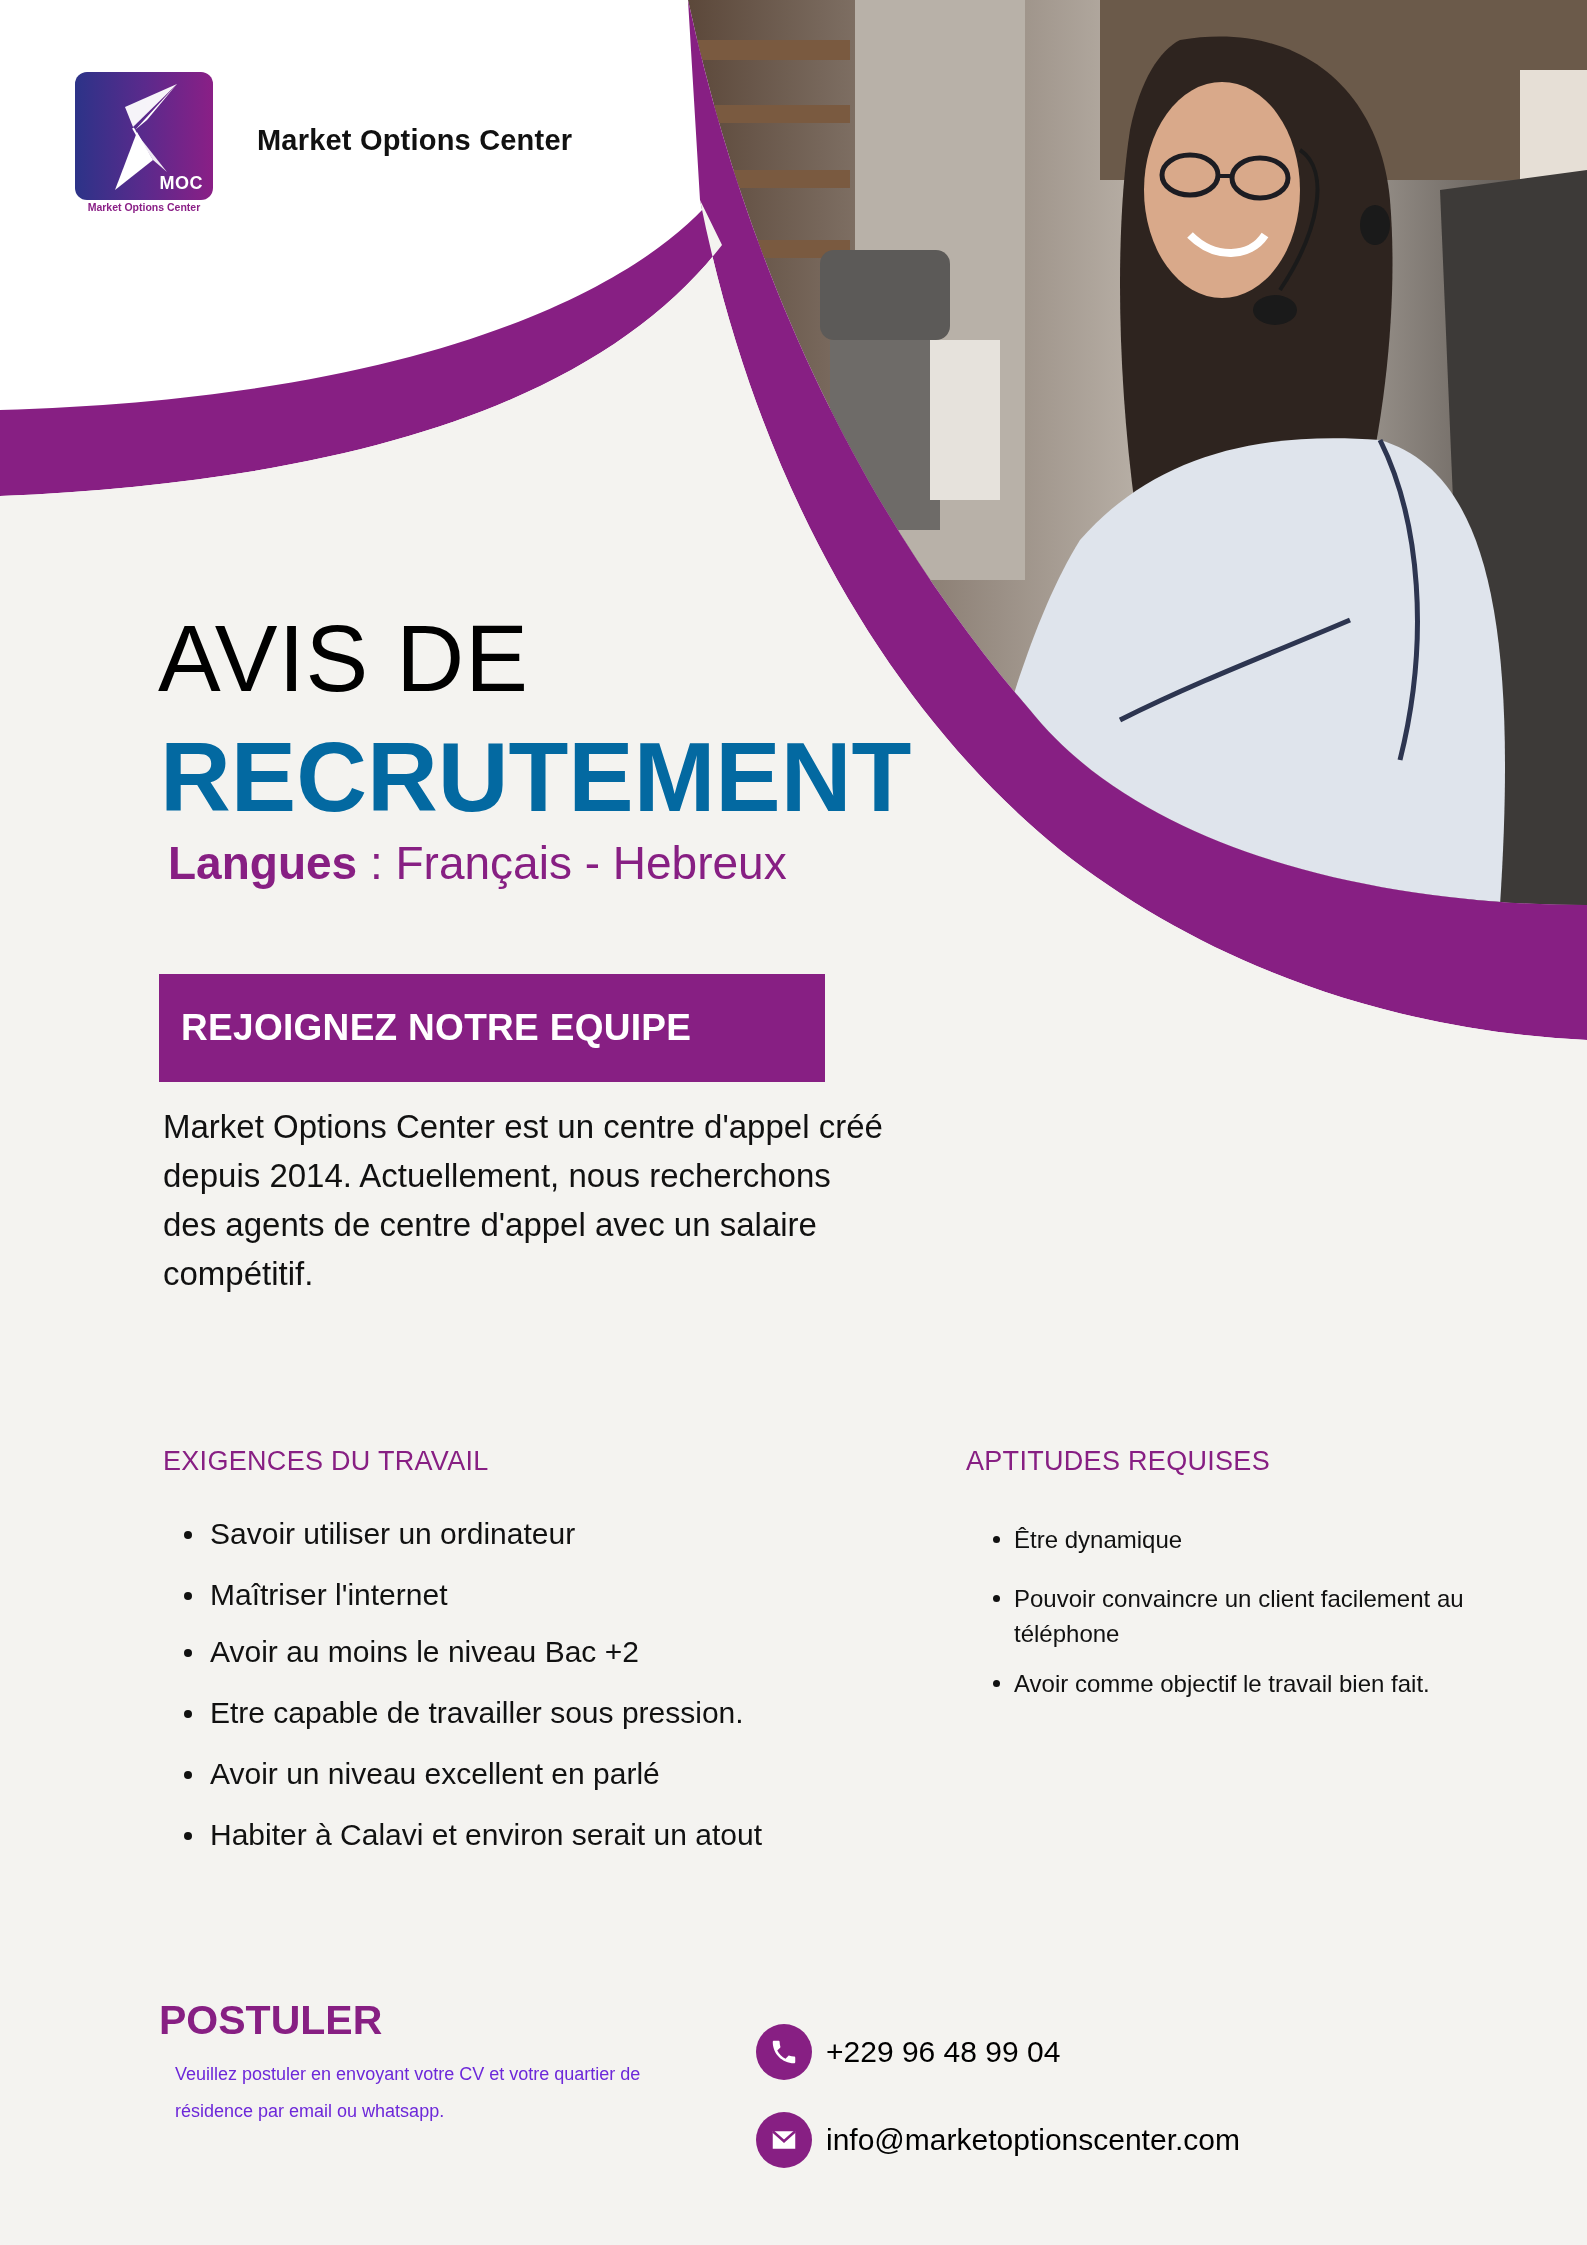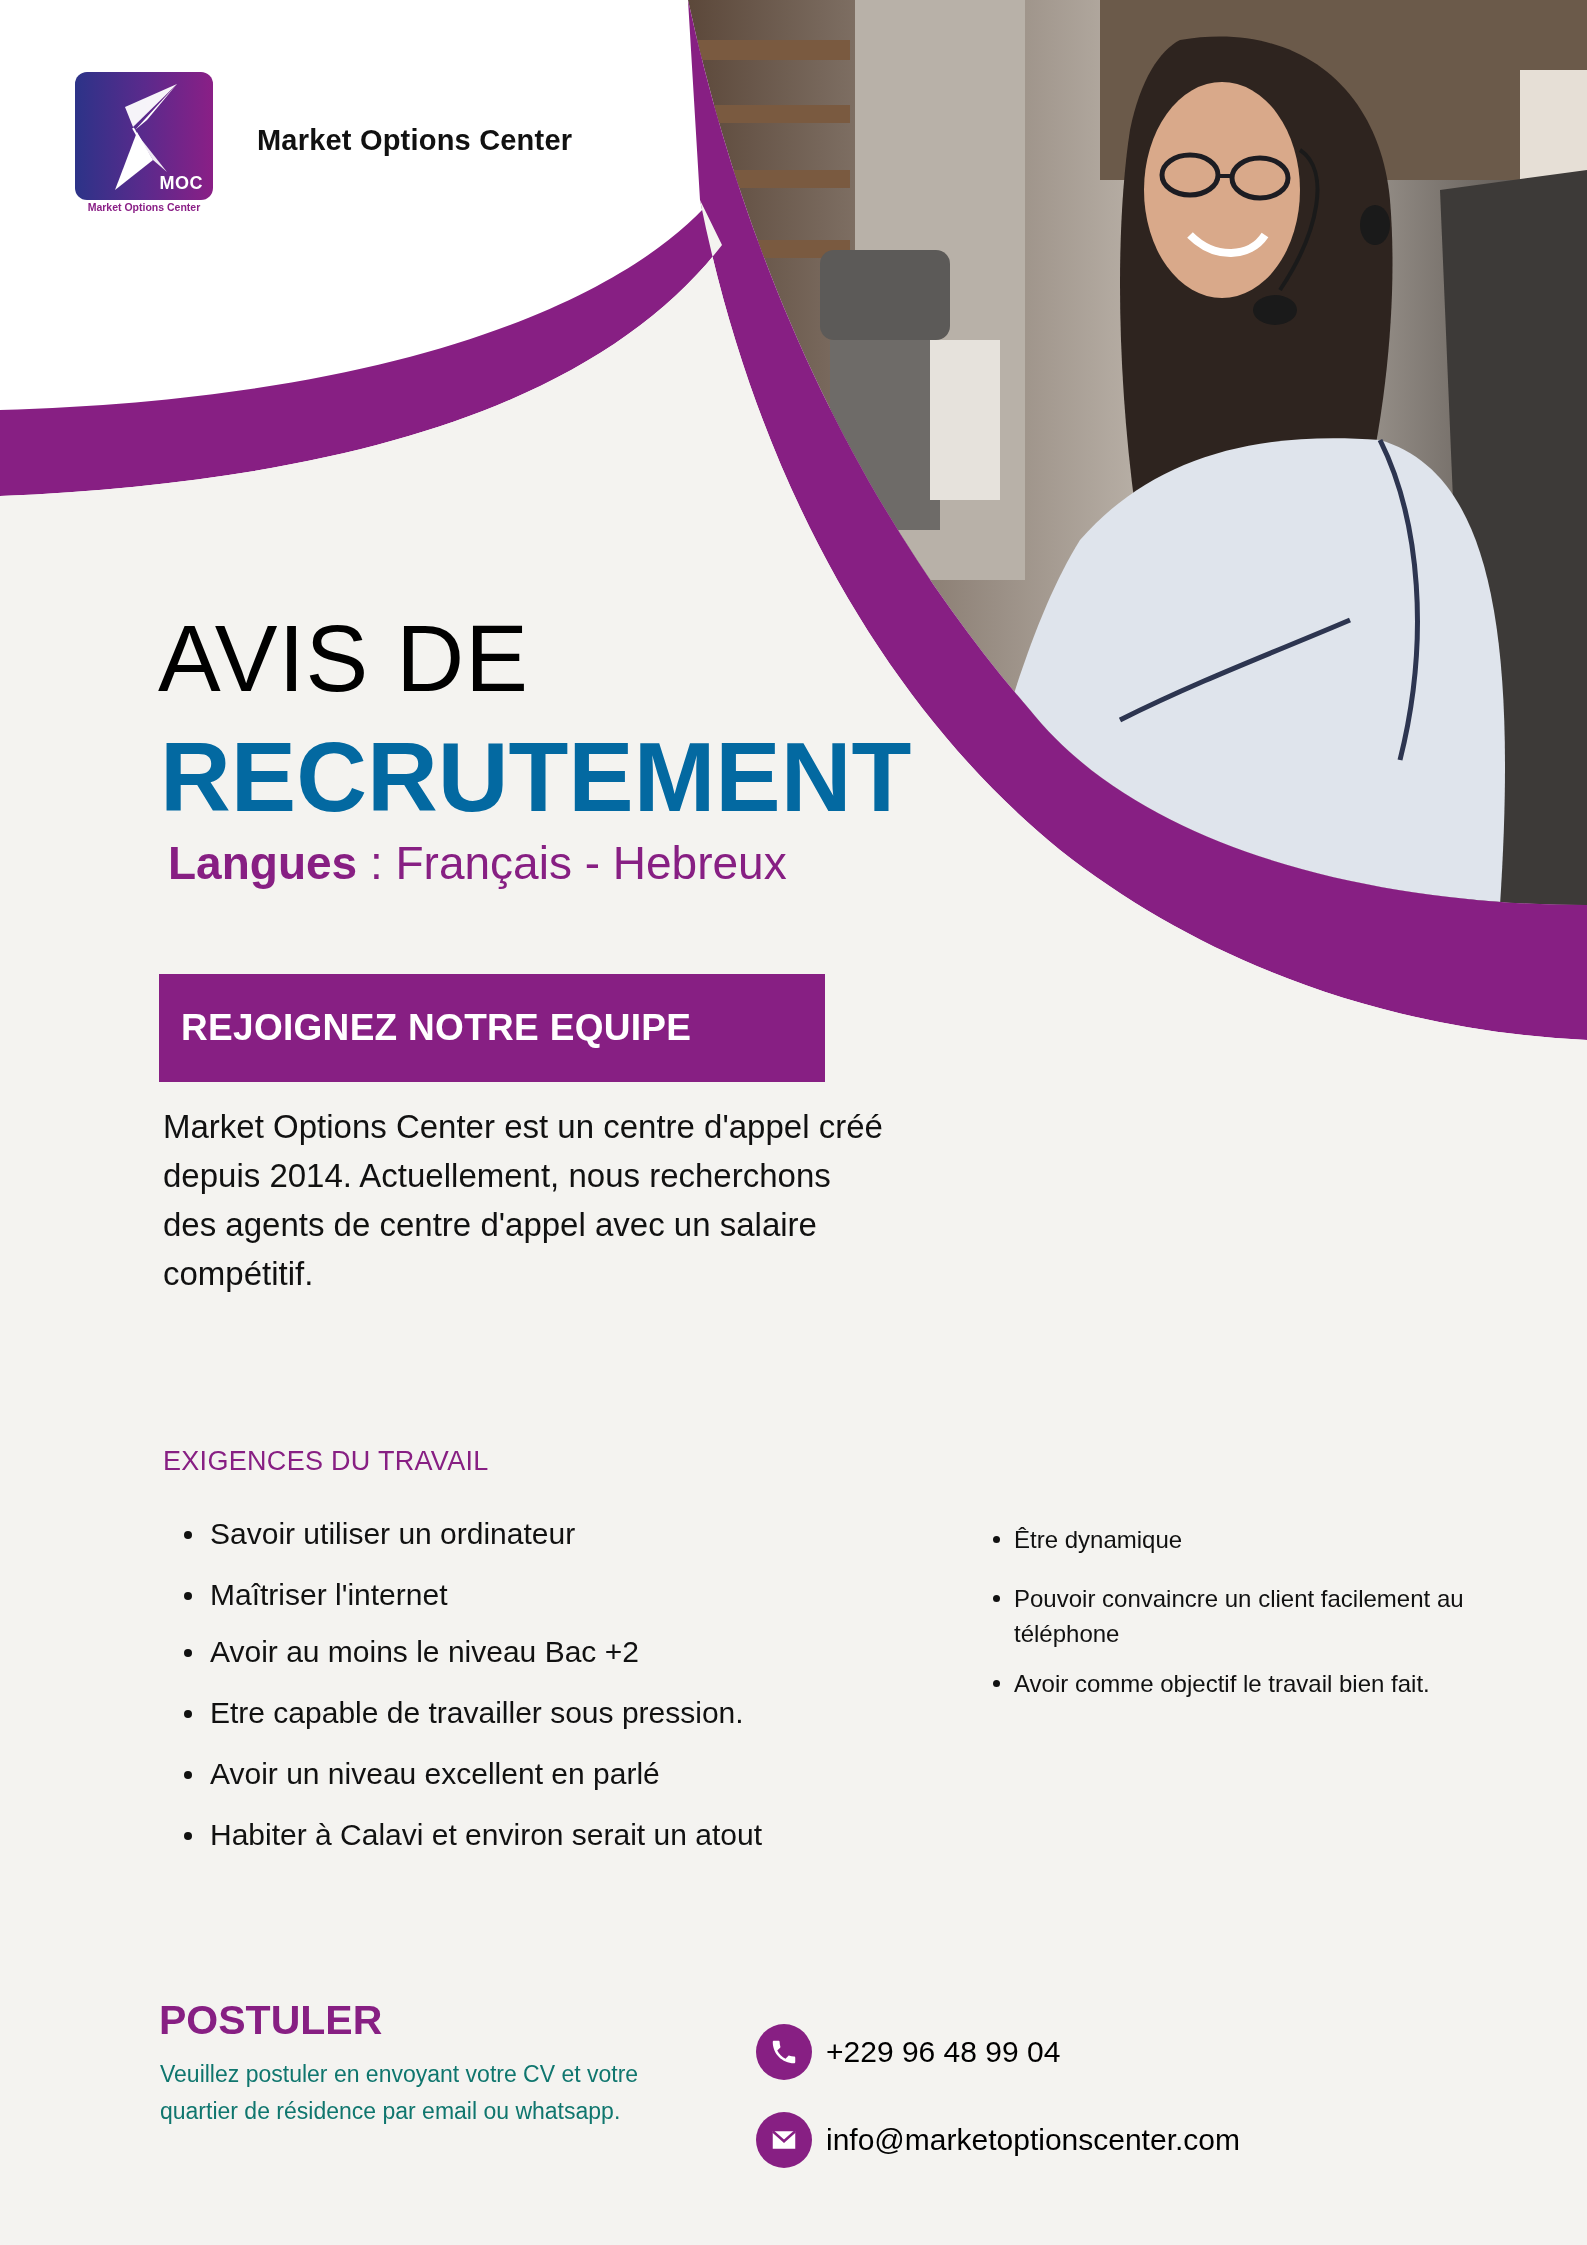--- a/index.html
+++ b/index.html
@@ -97,22 +97,22 @@
   ul.apt-list li::before {
     content: ""; position: absolute; left: 6px; top: 14px;
     width: 7px; height: 7px; border-radius: 50%; background: #111;
   }
 
   .postuler-title {
     position: absolute; left: 159px; top: 1997px;
     font-size: 41px; font-weight: bold; color: #871f83;
   }
   .postuler-text {
-    position: absolute; left: 160px; top: 2056px; width: 480px;
-    font-size: 23px; line-height: 37px; color: #0f766e;
+    position: absolute; left: 175px; top: 2056px; width: 480px;
+    font-size: 18px; line-height: 37px; color: #6d28d9;
   }
 
   .contact {
     position: absolute; left: 756px; display: flex; align-items: center;
   }
   .contact.phone { top: 2024px; }
   .contact.email { top: 2112px; }
   .contact .circle {
     width: 56px; height: 56px; border-radius: 50%; background: #871f83;
     display: flex; align-items: center; justify-content: center;
@@ -211,20 +211,21 @@
   <h2 class="section-title req-title">EXIGENCES DU TRAVAIL</h2>
   <ul class="req-list">
     <li>Savoir utiliser un ordinateur</li>
     <li style="height:57px">Maîtriser l'internet</li>
     <li>Avoir au moins le niveau Bac +2</li>
     <li>Etre capable de travailler sous pression.</li>
     <li>Avoir un niveau excellent en parlé</li>
     <li>Habiter à Calavi et environ serait un atout</li>
   </ul>
 
+  <h2 class="section-title apt-title">APTITUDES REQUISES</h2>
   <ul class="apt-list">
     <li>Être dynamique</li>
     <li>Pouvoir convaincre un client facilement au téléphone</li>
     <li>Avoir comme objectif le travail bien fait.</li>
   </ul>
 
   <h2 class="postuler-title">POSTULER</h2>
   <p class="postuler-text">Veuillez postuler en envoyant votre CV et votre quartier de résidence par email ou whatsapp.</p>
 
   <div class="contact phone">

